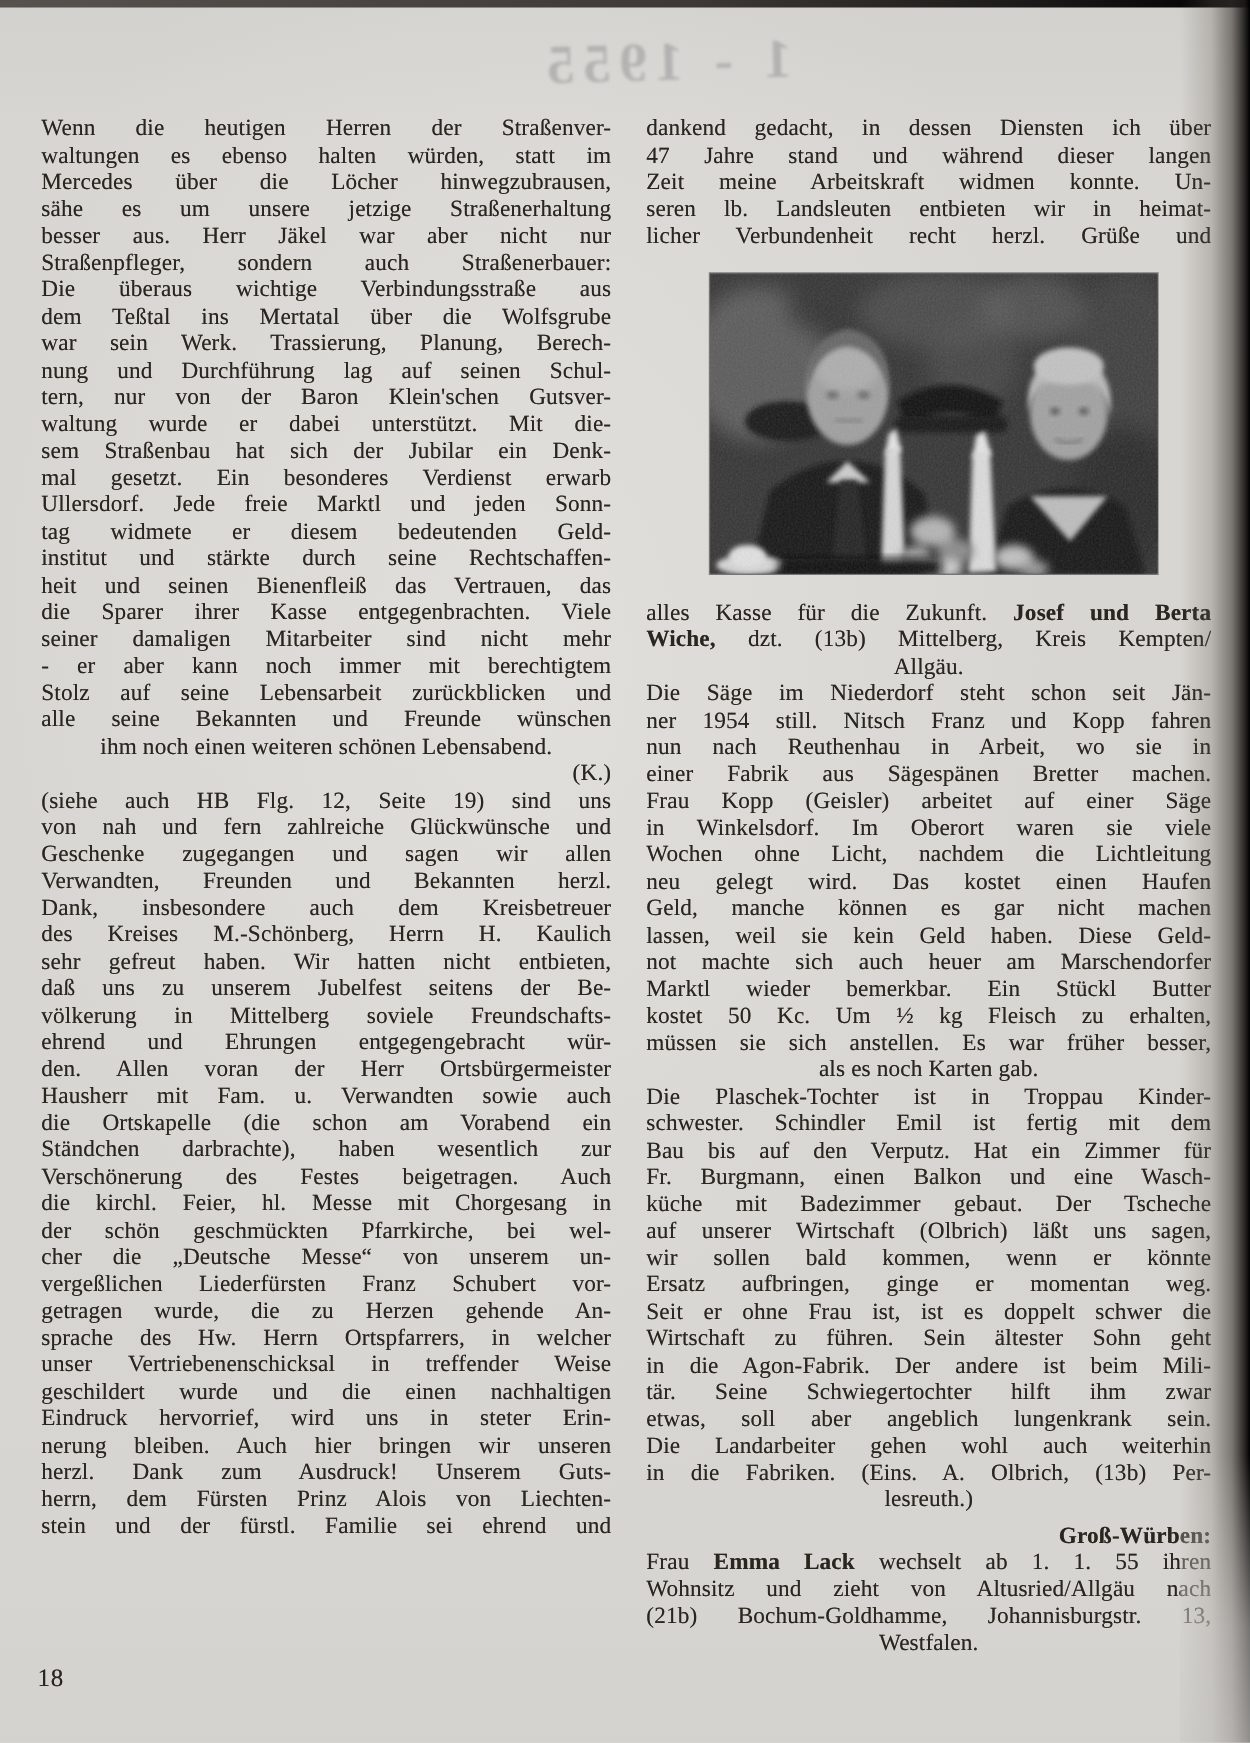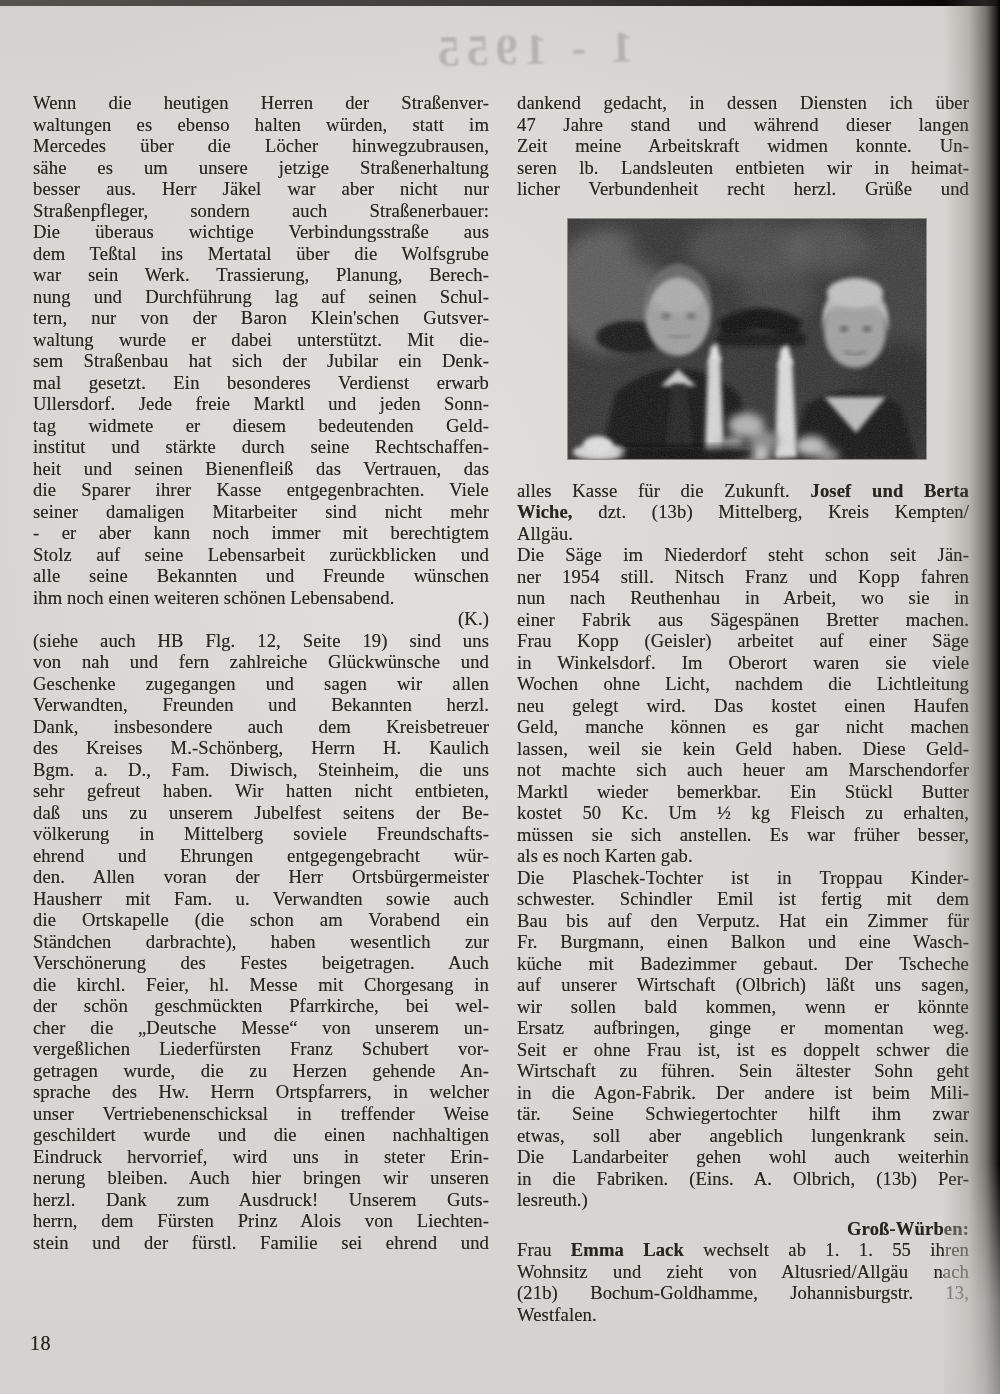--- a/index.html
+++ b/index.html
@@ -36,21 +36,21 @@
   .col-left  { left:33px;  width:456px; }
   .col-right { left:517px; width:452px; }
   .line {
     height:21.5px; overflow:hidden;
     font-size:18.6px; line-height:21.5px;
     text-align:justify; letter-spacing:0.12px;
     text-shadow:0 0 0.4px rgba(41,38,31,0.55);
     white-space:normal;
   }
   .line::after { content:""; display:inline-block; width:100%; height:0; line-height:0; }
-  .line.last { text-align:left; }
+  .line.last { text-align:center; }
   .line.last::after { content:none; }
   .line.sign { text-align:right; }
   .line.sign::after { content:none; }
   .line.heading { font-weight:bold; text-align:right; margin-top:7px; }
   .line.heading::after { content:none; }
   .b { font-weight:bold; }
   .photo-wrap {
     width:358px; height:240px;
     margin:18px 0 20px 50px;
     border:1px solid #8e8a82;
@@ -95,21 +95,20 @@
     <div class="line"><span>Stolz auf seine Lebensarbeit zurückblicken und</span></div>
     <div class="line"><span>alle seine Bekannten und Freunde wünschen</span></div>
     <div class="line last"><span>ihm noch einen weiteren schönen Lebensabend.</span></div>
     <div class="line sign">(K.)</div>
     <div class="line"><span>(siehe auch HB Flg. 12, Seite 19) sind uns</span></div>
     <div class="line"><span>von nah und fern zahlreiche Glückwünsche und</span></div>
     <div class="line"><span>Geschenke zugegangen und sagen wir allen</span></div>
     <div class="line"><span>Verwandten, Freunden und Bekannten herzl.</span></div>
     <div class="line"><span>Dank, insbesondere auch dem Kreisbetreuer</span></div>
     <div class="line"><span>des Kreises M.-Schönberg, Herrn H. Kaulich</span></div>
-    <div class="line"><span>Bgm. a. D., Fam. Diwisch, Steinheim, die uns</span></div>
     <div class="line"><span>sehr gefreut haben. Wir hatten nicht entbieten,</span></div>
     <div class="line"><span>daß uns zu unserem Jubelfest seitens der Be-</span></div>
     <div class="line"><span>völkerung in Mittelberg soviele Freundschafts-</span></div>
     <div class="line"><span>ehrend und Ehrungen entgegengebracht wür-</span></div>
     <div class="line"><span>den. Allen voran der Herr Ortsbürgermeister</span></div>
     <div class="line"><span>Hausherr mit Fam. u. Verwandten sowie auch</span></div>
     <div class="line"><span>die Ortskapelle (die schon am Vorabend ein</span></div>
     <div class="line"><span>Ständchen darbrachte), haben wesentlich zur</span></div>
     <div class="line"><span>Verschönerung des Festes beigetragen. Auch</span></div>
     <div class="line"><span>die kirchl. Feier, hl. Messe mit Chorgesang in</span></div>

